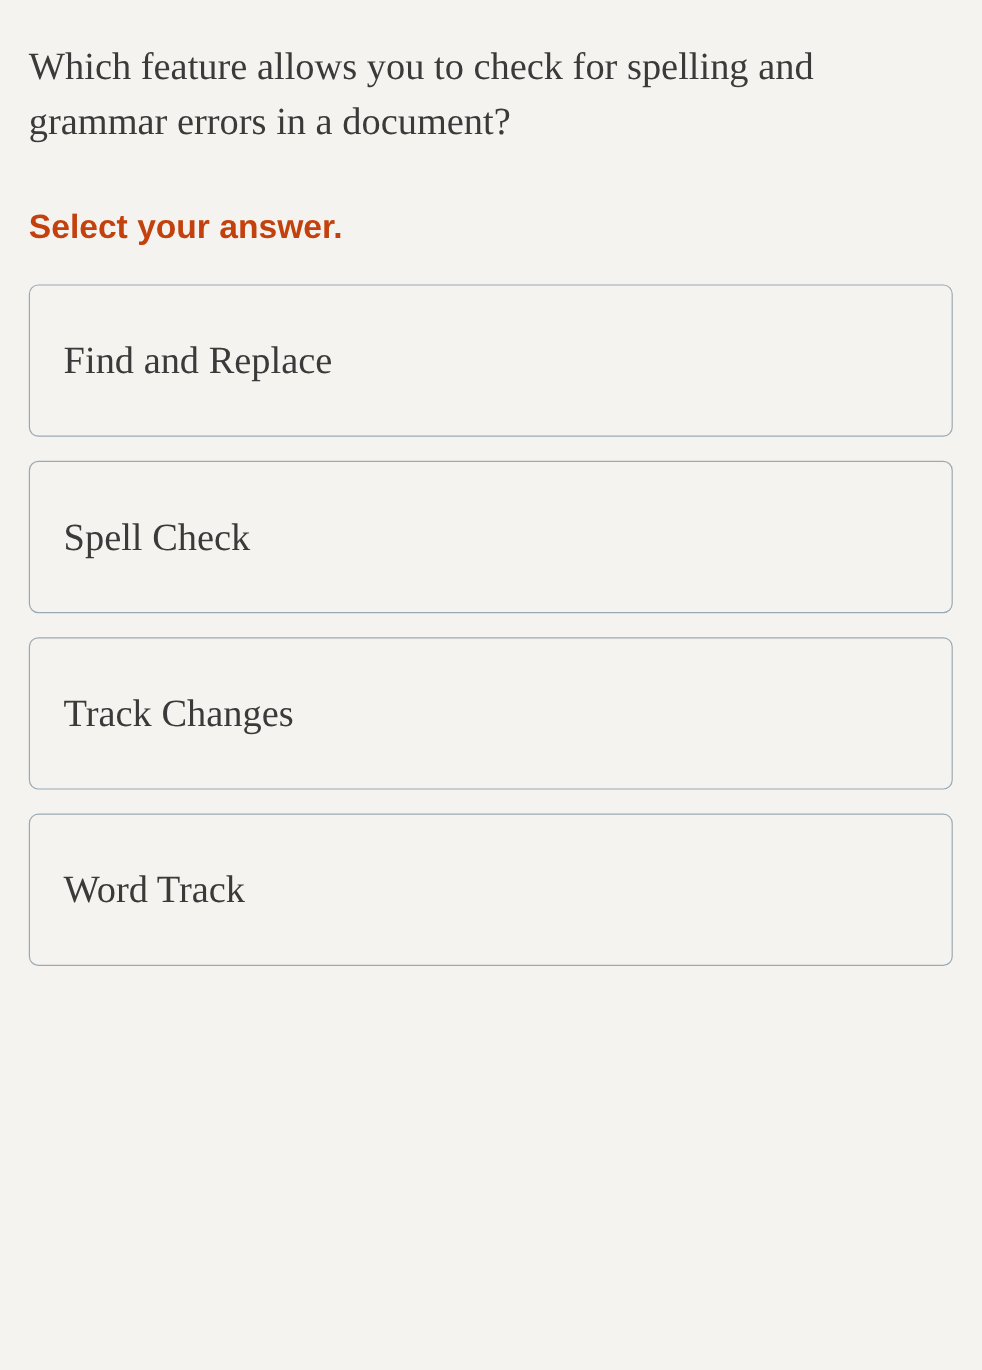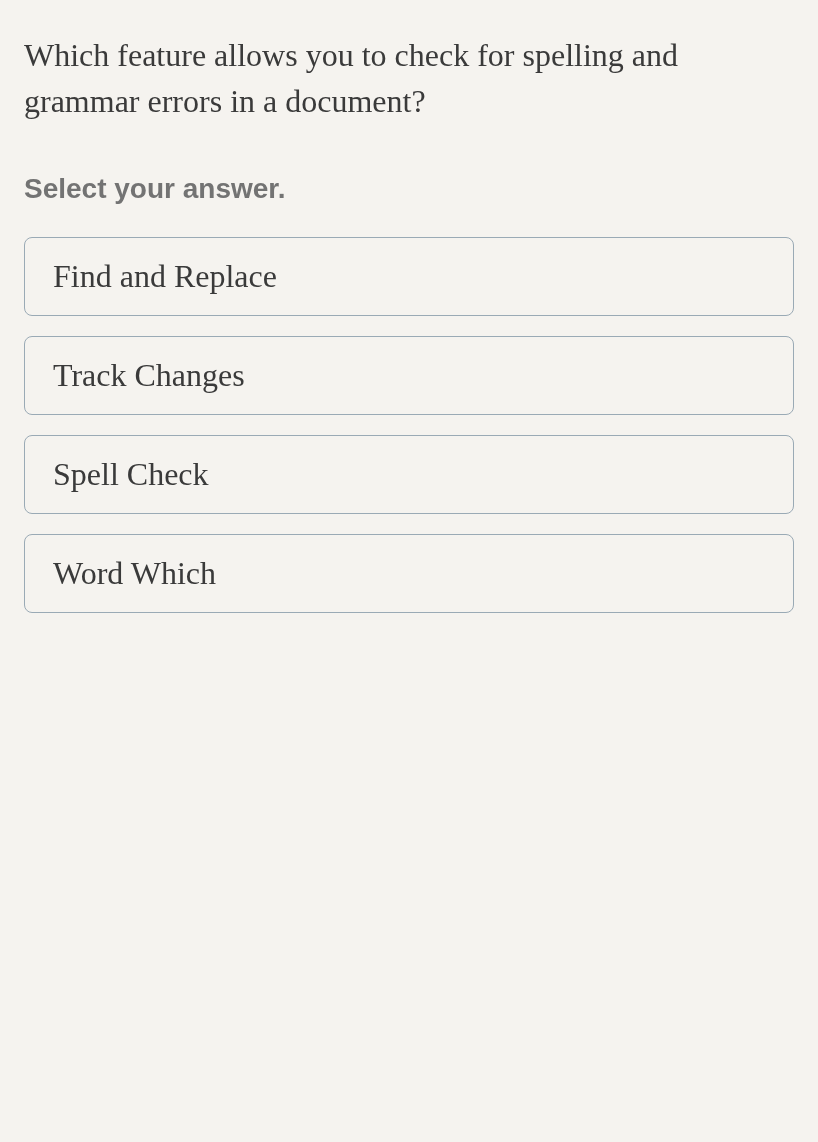--- a/index.html
+++ b/index.html
@@ -18,48 +18,48 @@
     .question-text {
       font-size: 32px;
       line-height: 1.45;
       color: #3a3a3a;
       margin-bottom: 48px;
       font-weight: 400;
     }
     .instruction-text {
       font-size: 28px;
       font-weight: 600;
-      color: #737373;
+      color: #c2410c;
       margin-bottom: 32px;
       font-family: -apple-system, BlinkMacSystemFont, 'Segoe UI', sans-serif;
     }
     .options-container {
       display: flex;
       flex-direction: column;
       gap: 20px;
     }
     .option-button {
       width: 100%;
       background: #f5f3ef;
       border: 1.5px solid #9aaab5;
       border-radius: 8px;
-      padding: 20px 28px;
+      padding: 44px 28px;
       text-align: left;
       font-family: Georgia, 'Times New Roman', serif;
       font-size: 32px;
       color: #3a3a3a;
       cursor: pointer;
       transition: background 0.15s;
     }
   </style>
 </head>
 <body>
 
 <div class="question-text">Which feature allows you to check for spelling and grammar errors in a document?</div>
 
 <div class="instruction-text">Select your answer.</div>
 
 <div class="options-container">
   <button class="option-button">Find and Replace</button>
+  <button class="option-button">Spell Check</button>
   <button class="option-button">Track Changes</button>
-  <button class="option-button">Spell Check</button>
-  <button class="option-button">Word Which</button>
+  <button class="option-button">Word Track</button>
 </div>
 
 </body></html>

